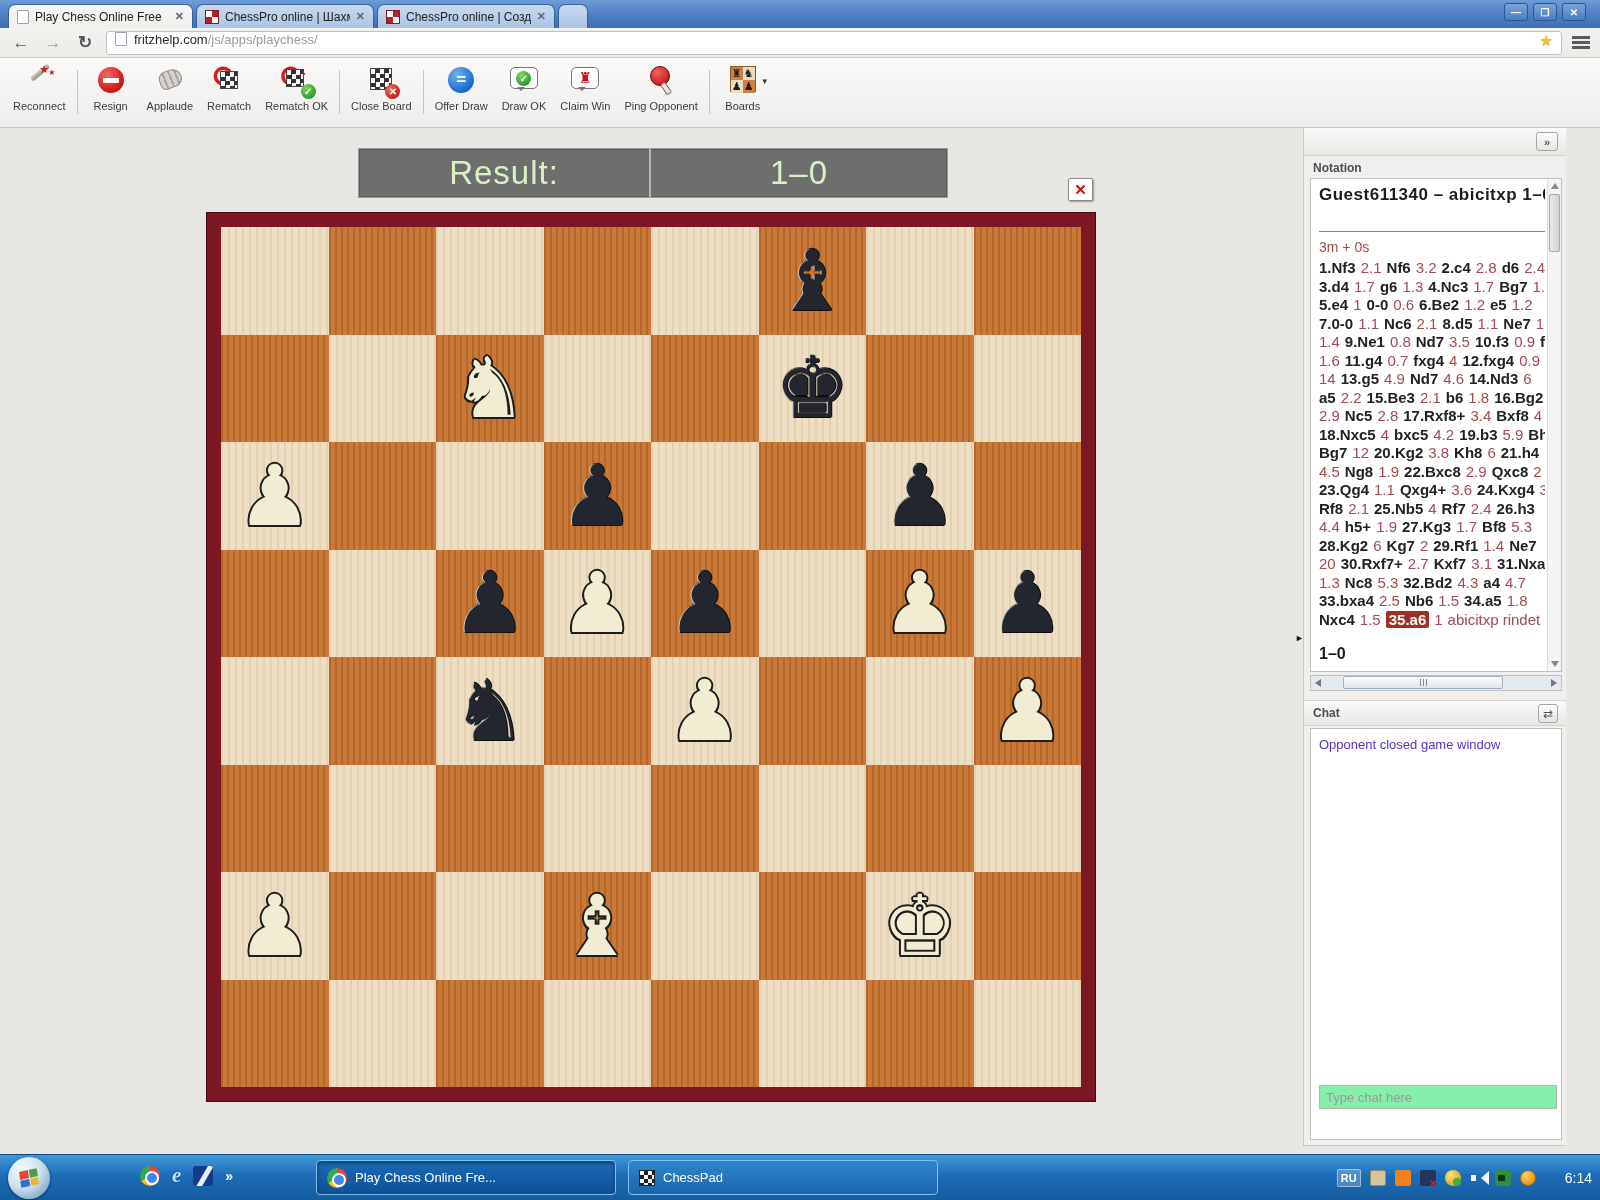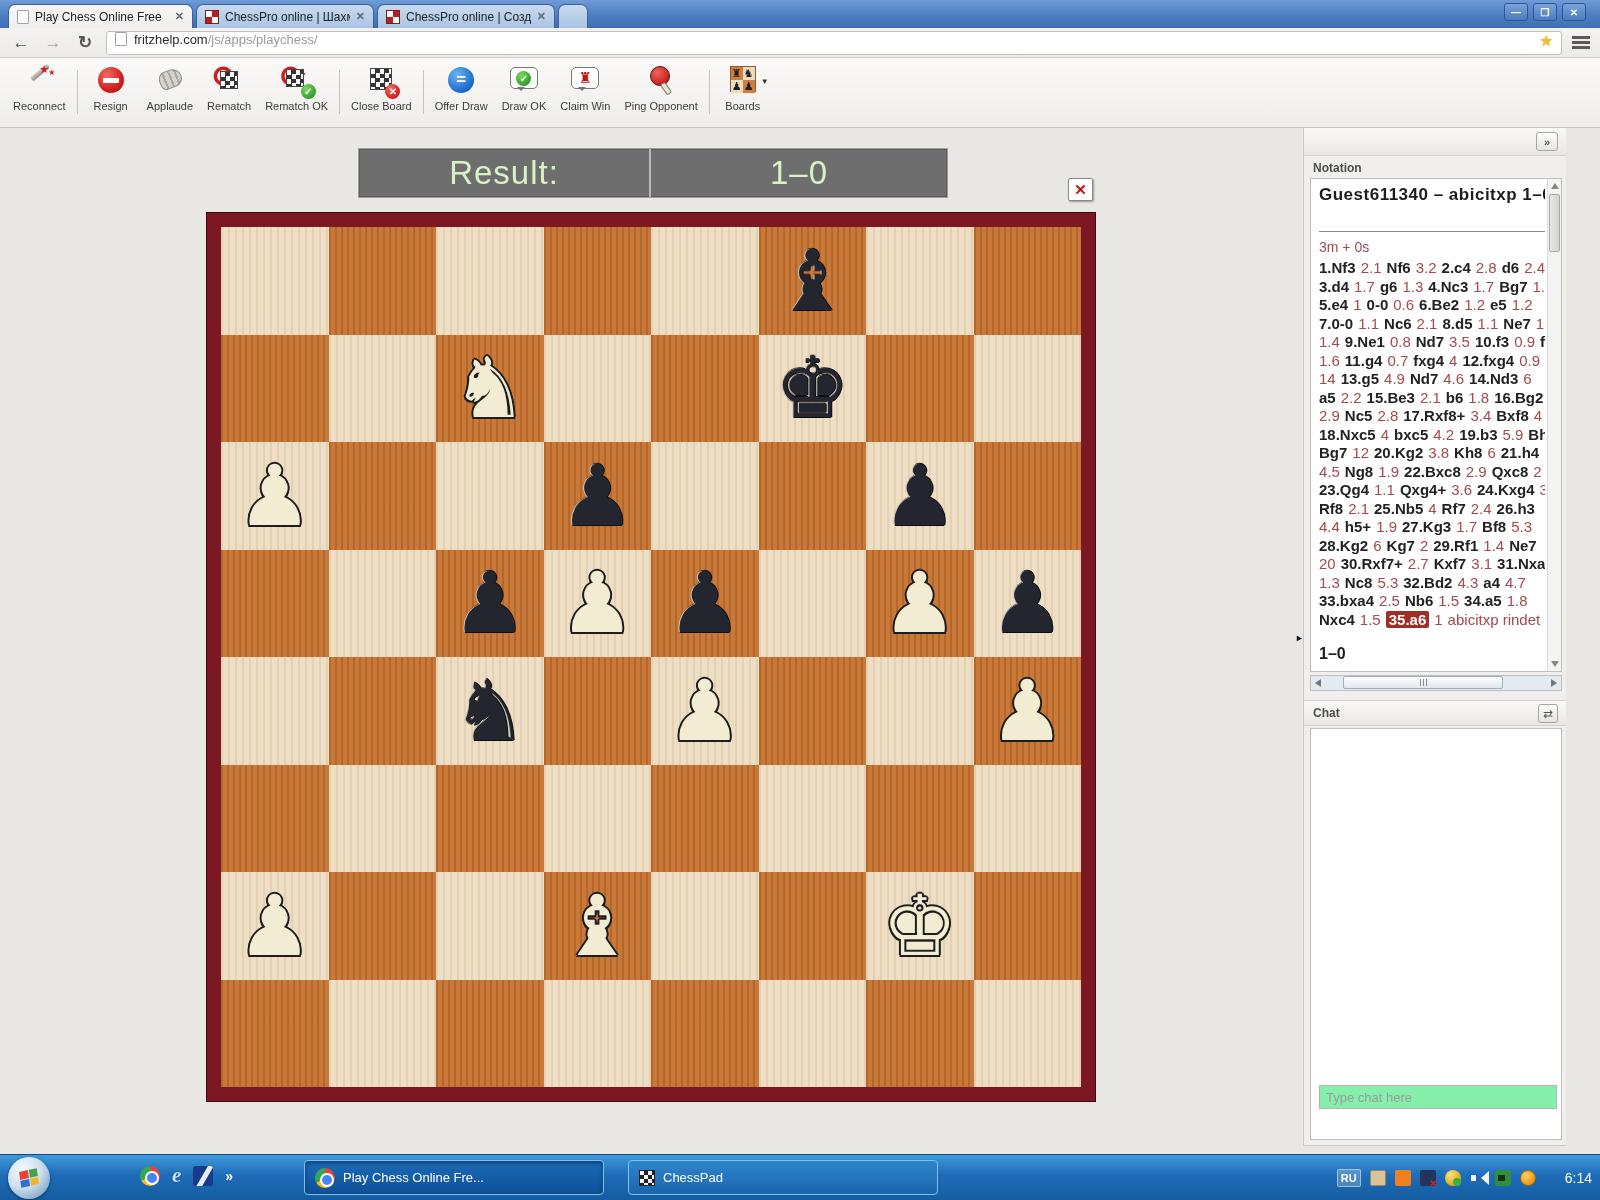--- a/index.html
+++ b/index.html
@@ -183,21 +183,21 @@
     background:conic-gradient(#ea4335 0 120deg,#fbbc05 120deg 240deg,#34a853 240deg 360deg); position:relative; }
   .chrome-ico::after{ content:""; position:absolute; left:5px; top:5px; width:10px; height:10px; border-radius:50%;
     background:#4285f4; border:2px solid #fff; }
   .ie-ico { color:#bfe3ff; font-size:21px; font-weight:bold; font-style:italic; font-family:"Liberation Serif",serif;
     text-shadow:0 0 2px #0b3c72; }
   .app-ico { width:20px; height:20px; background:#173a8a; border-radius:3px; position:relative; overflow:hidden; }
   .app-ico::after { content:""; position:absolute; left:9px; top:-3px; width:5px; height:28px; background:#e8eef8; transform:rotate(30deg); }
   .ql-chev { color:#fff; font-size:14px; font-weight:bold; }
   .taskbtn { position:absolute; top:5px; height:35px; border:1px solid #7ec0ee; border-radius:4px;
     display:flex; align-items:center; gap:8px; padding:0 10px; color:#fff; font-size:13px; white-space:nowrap; overflow:hidden; }
-  .taskbtn.active { left:304px; width:300px; background:linear-gradient(#1a6ab8,#0e5096); box-shadow:inset 0 2px 4px rgba(0,0,0,.4); }
+  .taskbtn.active { left:316px; width:300px; background:linear-gradient(#1a6ab8,#0e5096); box-shadow:inset 0 2px 4px rgba(0,0,0,.4); }
   .taskbtn.idle { left:628px; width:310px; background:linear-gradient(#2f86cc,#1a64ac); }
   .checker-ico { width:16px; height:16px; border:1px solid #222; flex:none;
     background:conic-gradient(#222 0 25%,#f5f5f5 0 50%,#222 0 75%,#f5f5f5 0); background-size:8px 8px; }
   .tray { position:absolute; right:8px; top:0; height:46px; display:flex; align-items:center; gap:9px; }
   .lang-box { width:24px; height:18px; background:rgba(255,255,255,.22); border:1px solid rgba(255,255,255,.45);
     border-radius:2px; color:#fff; font-size:11px; font-weight:bold; display:flex; align-items:center; justify-content:center; }
   .tray-ico { width:16px; height:16px; border-radius:2px; position:relative; flex:none; }
   .ti-tan { background:#d8c49a; border:1px solid #9a8a60; }
   .ti-orange { background:#f08020; }
   .ti-net { background:#23365a; } .ti-net::after{ content:"✕"; position:absolute; right:-2px; bottom:-3px; color:#e02020; font-size:10px; font-weight:bold; }
@@ -516,20 +516,23 @@
             <div class="tri-r"></div>
           </div>
       </div>
       <div class="collapse-arrow">►</div>
 
       <div class="chat-header-row">
         <div class="rp-header" style="top:5px; position:relative; left:9px;">Chat</div>
         <div class="chat-refresh">⇄</div>
       </div>
       <div class="chat-box">
+        <div id="chat-msgs">
+            <div class="chat-msg">Opponent closed game window</div>
+          </div>
         <input class="chat-input" placeholder="Type chat here" style="">
       </div>
     </div>
   </div>
 
   <div class="taskbar">
     <div class="start-orb">
       <div class="winflag">
           <div></div>
           <div></div>

